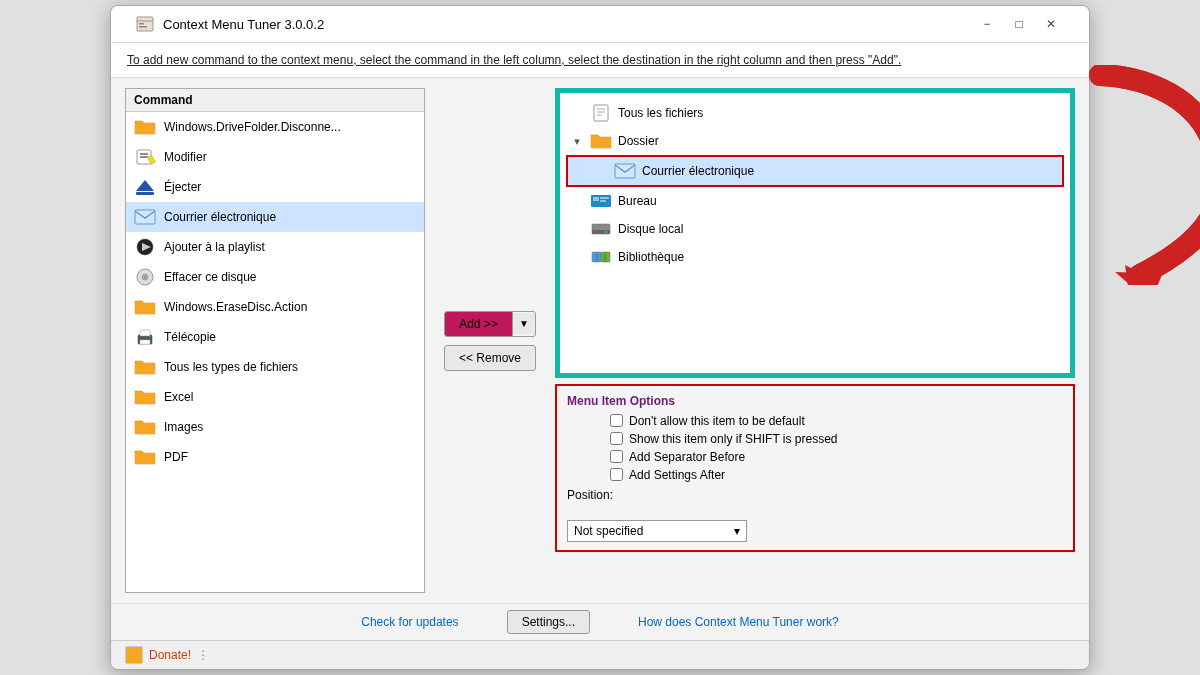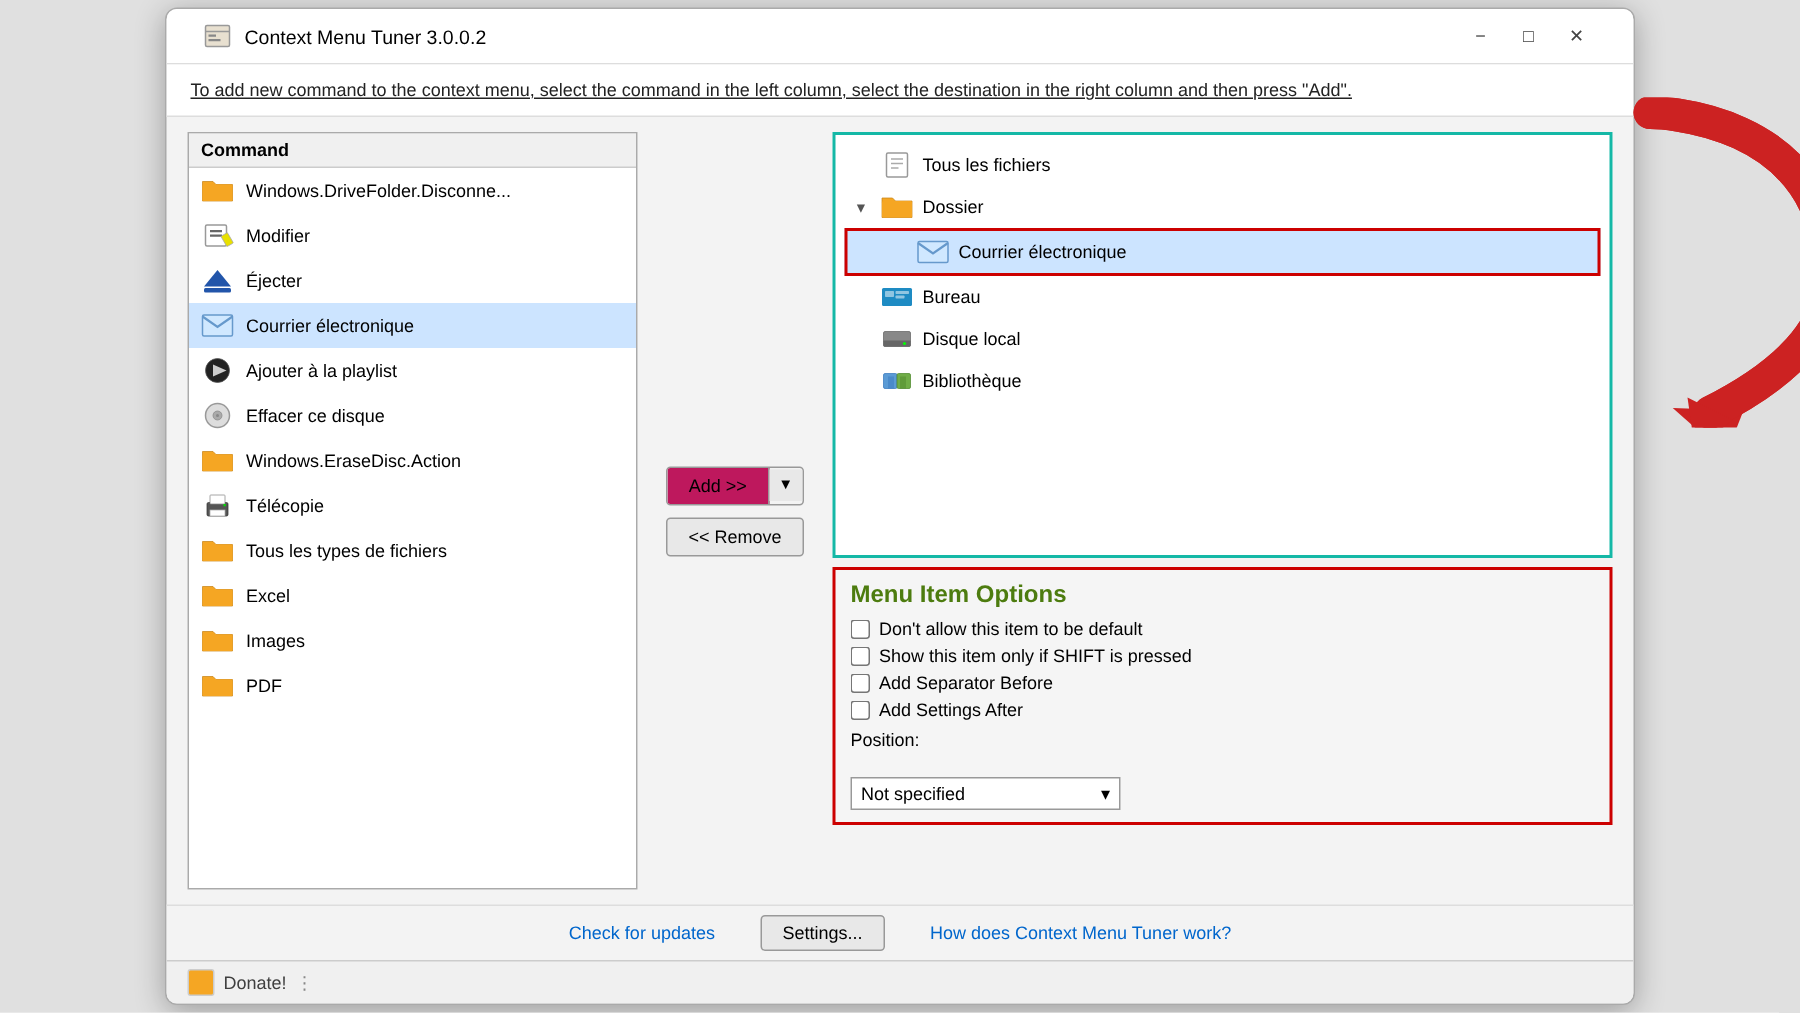--- a/index.html
+++ b/index.html
@@ -161,21 +161,21 @@
 
     
     .right-panel {
       flex: 1;
       display: flex;
       flex-direction: column;
       gap: 6px;
     }
     .right-top {
       background: #fff;
-      border: 2px solid #14b8a6;
+      border: 5px solid #14b8a6;
       overflow: hidden;
     }
     .tree-container {
       padding: 6px;
       height: 280px;
       overflow-y: auto;
     }
     .tree-item {
       display: flex;
       align-items: center;
@@ -195,31 +195,32 @@
       text-align: center;
     }
 
     
     .options-panel {
       background: #f5f5f5;
       border: 2px solid #cc0000;
       padding: 8px 10px;
     }
     .options-title {
-      font-size: 16px;
+      font-size: 12px;
       font-weight: bold;
       margin-bottom: 6px;
-      color: #4d7c0f;
+      color: #701a75;
     }
     .checkbox-row {
       display: flex;
-      align-items: center;
+      align-items: flex-start;
       gap: 6px;
       margin-bottom: 4px;
       font-size: 12px;
+      margin-left: 43px;
     }
     .checkbox-row input[type=checkbox] {
       width: 13px;
       height: 13px;
     }
     .position-row {
       margin-top: 6px;
       font-size: 12px;
     }
     .position-select {
@@ -235,21 +236,21 @@
       font-size: 12px;
     }
 
     
     .footer {
       background: #f3f3f3;
       border-top: 1px solid #ddd;
       padding: 6px 14px;
       display: flex;
       justify-content: center;
-      gap: 30px;
+      gap: 48px;
       align-items: center;
     }
     .footer-link {
       color: #0066cc;
       text-decoration: none;
       font-size: 12px;
       cursor: pointer;
     }
     .settings-btn {
       background: #e8e8e8;
@@ -264,21 +265,21 @@
     .bottom-bar {
       background: #f0f0f0;
       border-top: 1px solid #ccc;
       padding: 5px 14px;
       display: flex;
       align-items: center;
       gap: 6px;
       font-size: 12px;
     }
     .donate-link {
-      color: #404040;
+      color: #c2410c;
       cursor: pointer;
       font-size: 12px;
       display: flex;
       align-items: center;
       gap: 4px;
     }
     .winaero-link {
       color: #0066cc;
       cursor: pointer;
     }

